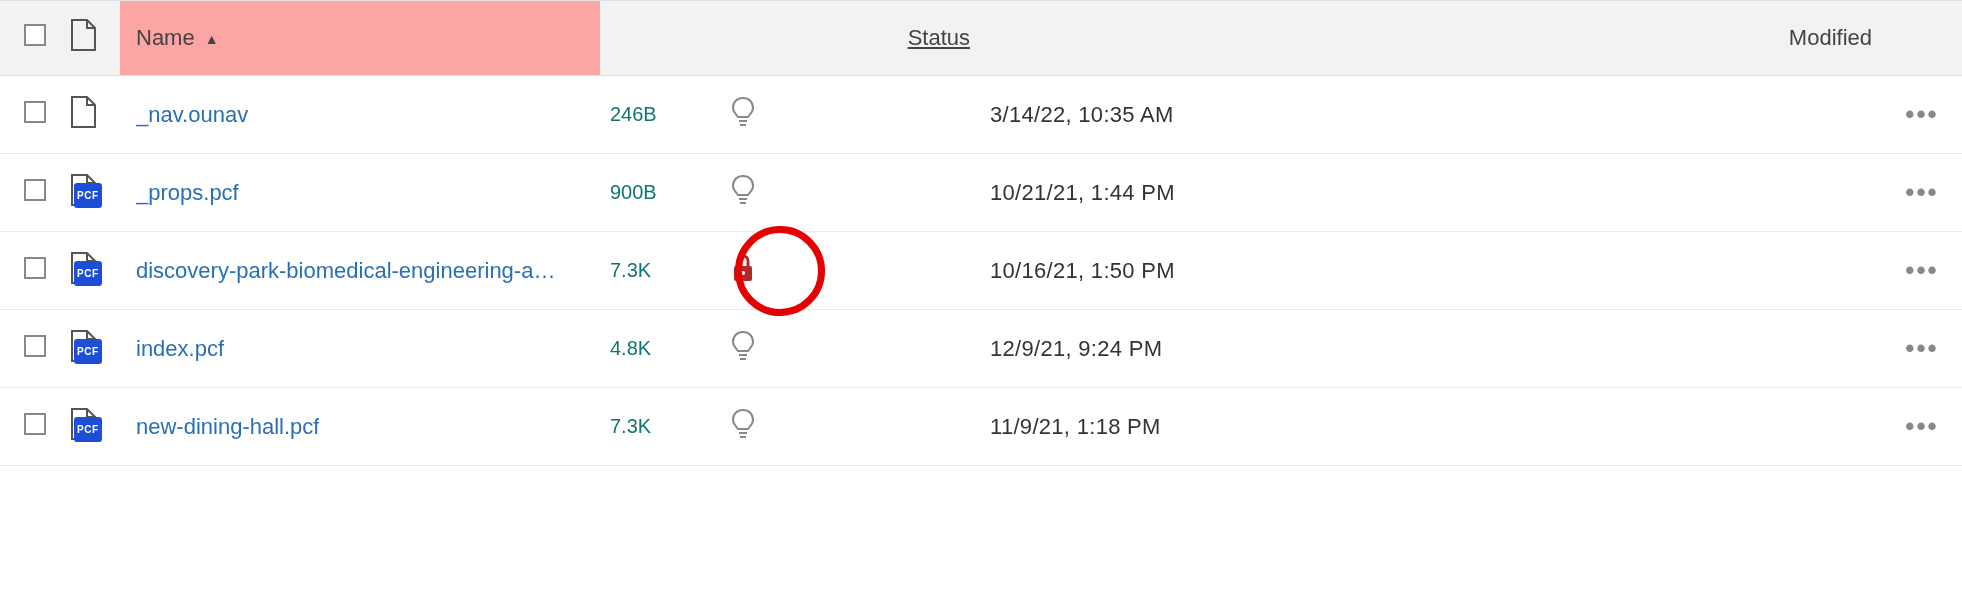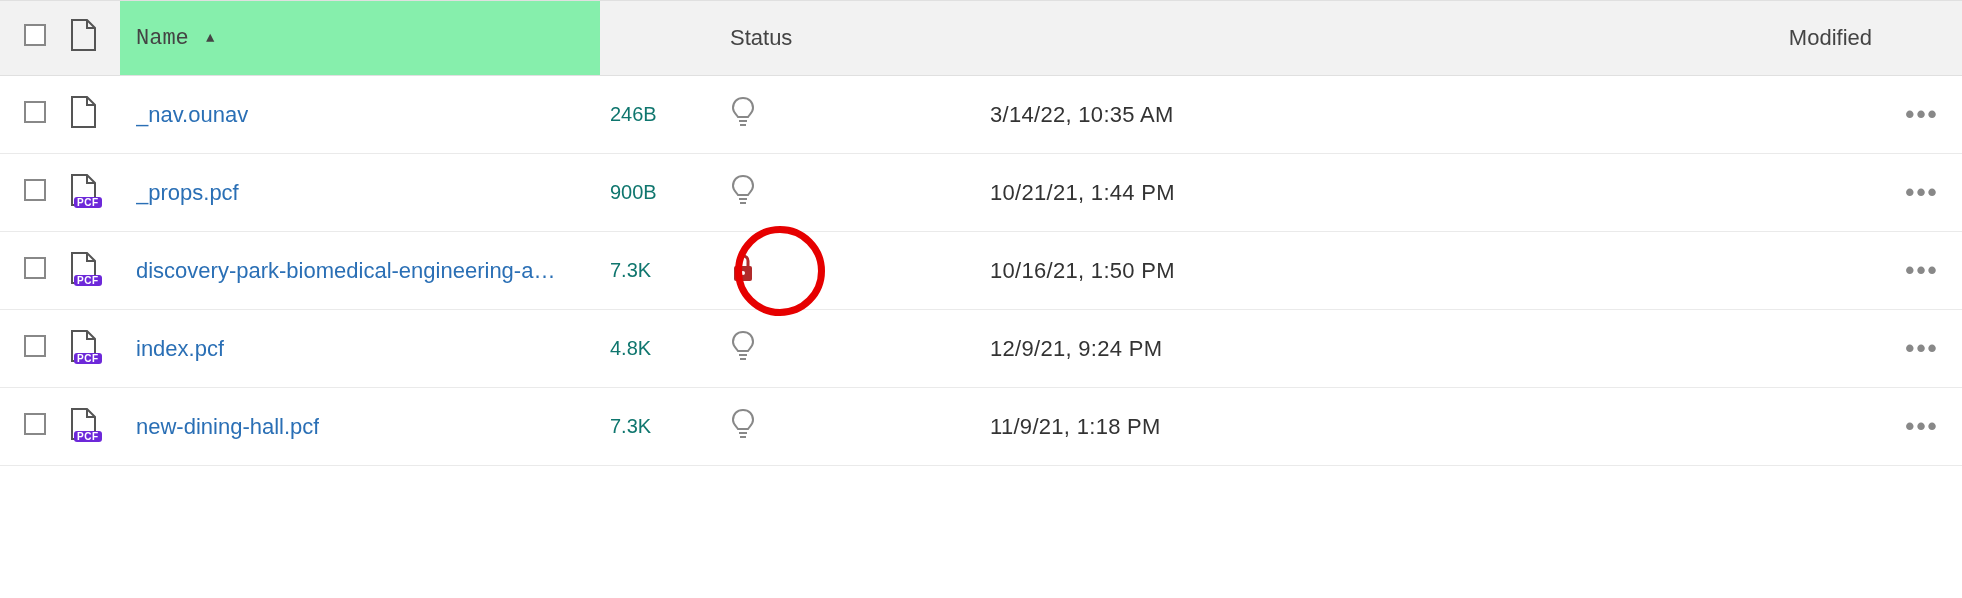--- a/index.html
+++ b/index.html
@@ -20,23 +20,23 @@
     }
     .file-table th {
       text-align: left;
       font-weight: 400;
       color: #444;
       padding: 18px 10px;
       font-size: 22px;
     }
     .file-table th.col-check { width: 60px; padding-left: 24px; }
     .file-table th.col-icon { width: 60px; }
-    .file-table th.col-name { width: 480px; background: #86efac; padding-left: 16px; font-family: Liberation Mono, monospace;}
+    .file-table th.col-name { width: 480px; background: #fca5a5; padding-left: 16px;}
     .file-table th.col-size { width: 120px; }
-    .file-table th.col-status { width: 260px; text-align: left; }
+    .file-table th.col-status { width: 260px; text-align: right; text-decoration: underline; }
     .file-table th.col-modified { text-align: right; }
     .file-table th.col-actions { width: 80px; }
 
     .sort-arrow {
       font-size: 14px;
       margin-left: 4px;
       vertical-align: middle;
     }
 
     .file-table tbody tr {
@@ -62,25 +62,25 @@
     .file-icon-plain {
       display: inline-block;
       position: relative;
     }
     .file-icon-plain svg { display: block; }
 
     .pcf-badge {
       position: absolute;
       bottom: -2px;
       left: 4px;
-      background: #6d28d9;
+      background: #1d4ed8;
       color: #fff;
       font-size: 10px;
       font-weight: 700;
-      padding: 0 3px;
+      padding: 7px 3px;
       border-radius: 3px;
       letter-spacing: 0.5px;
     }
 
     .file-link {
       color: #2a6fb5;
       text-decoration: none;
       font-size: 22px;
       cursor: pointer;
       display: inline-block;

